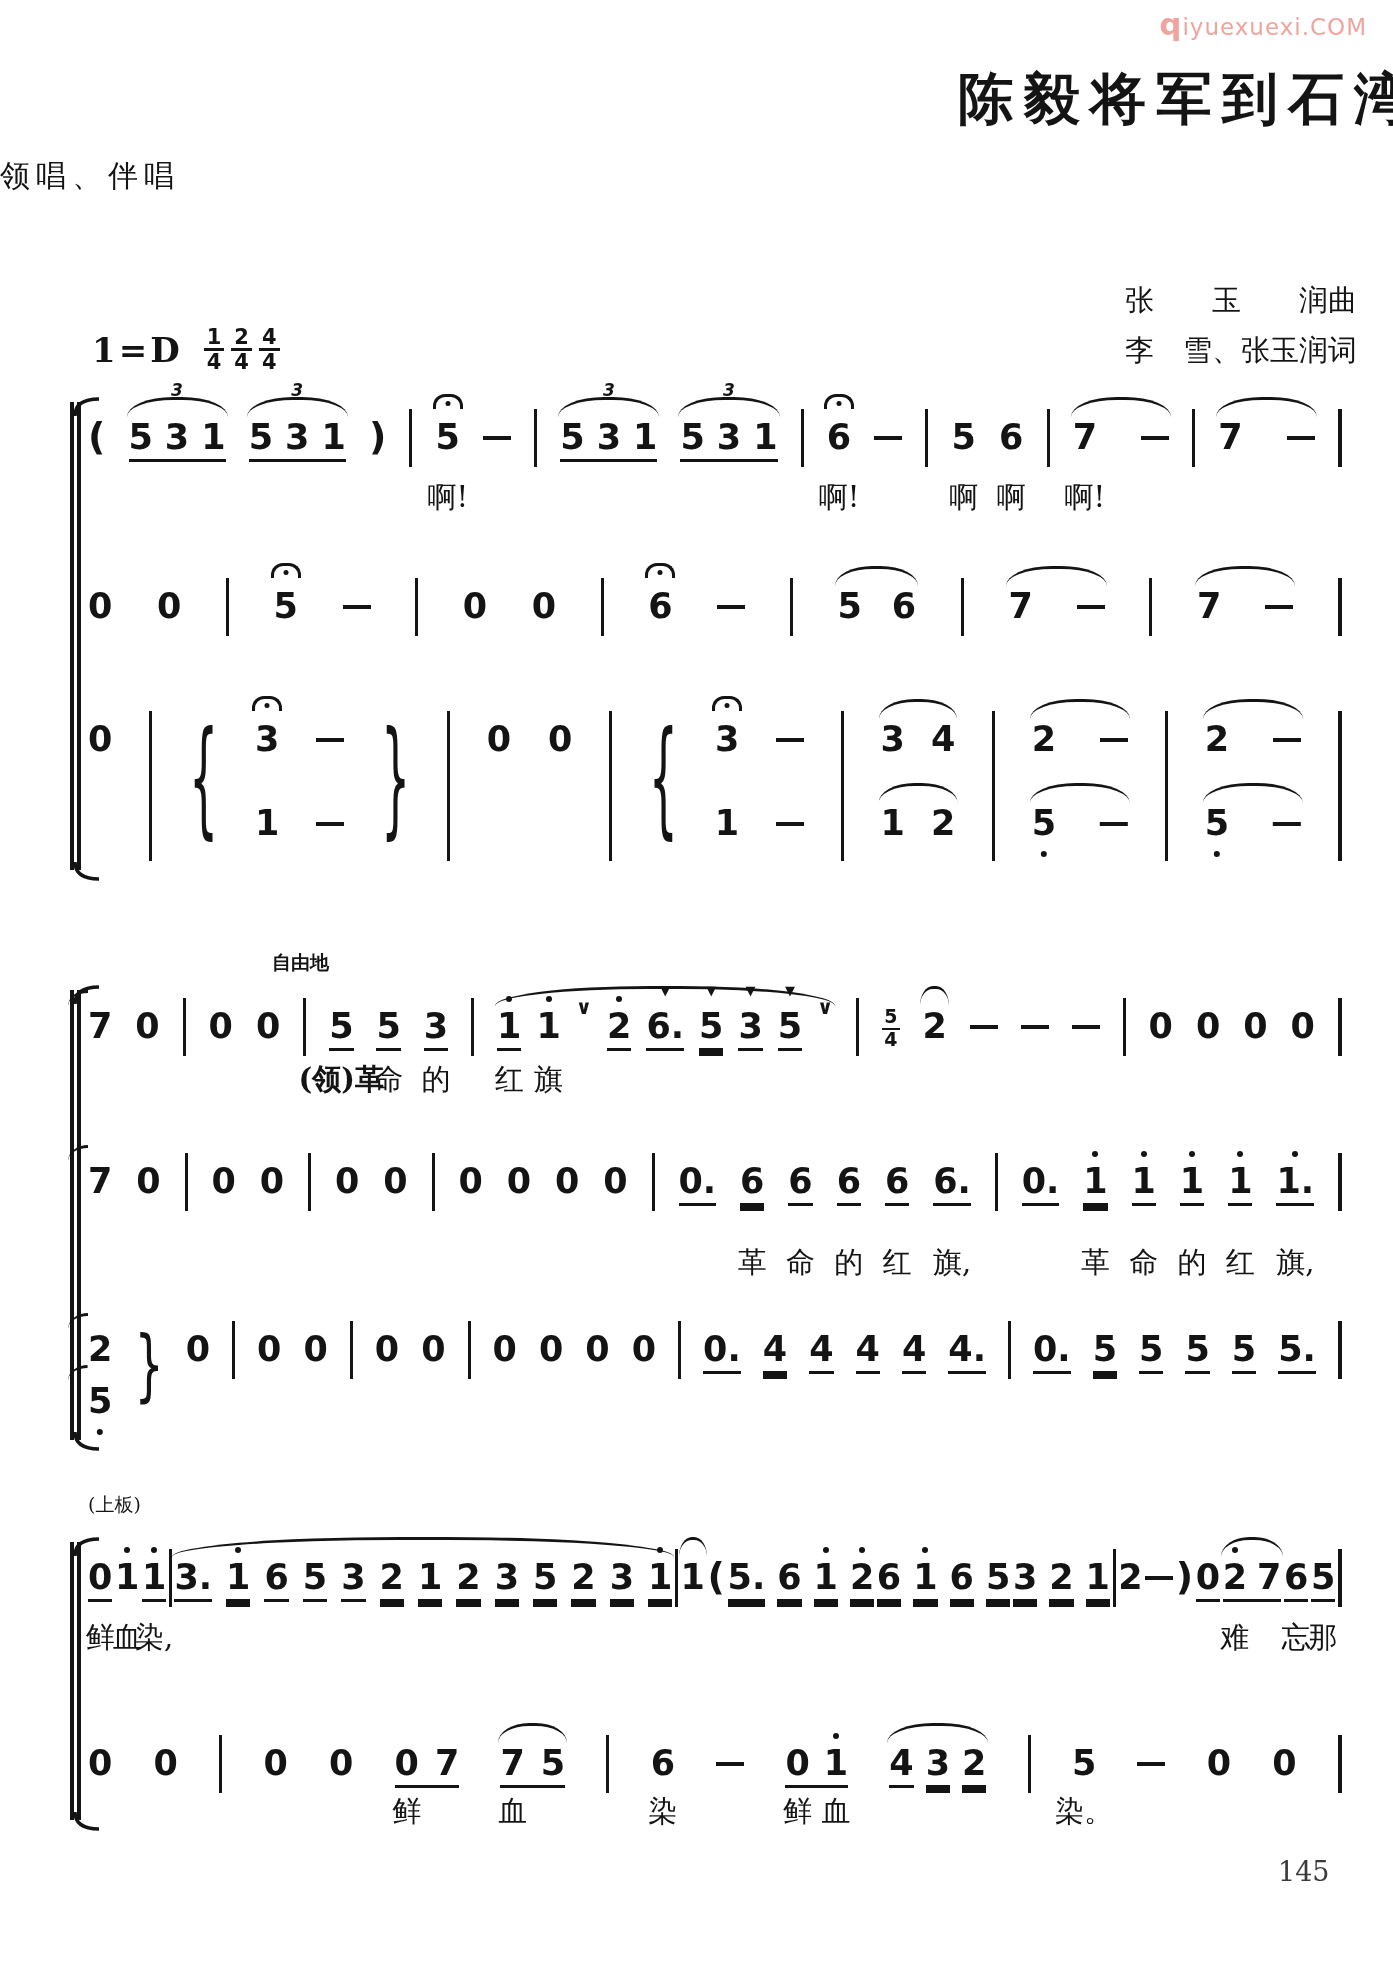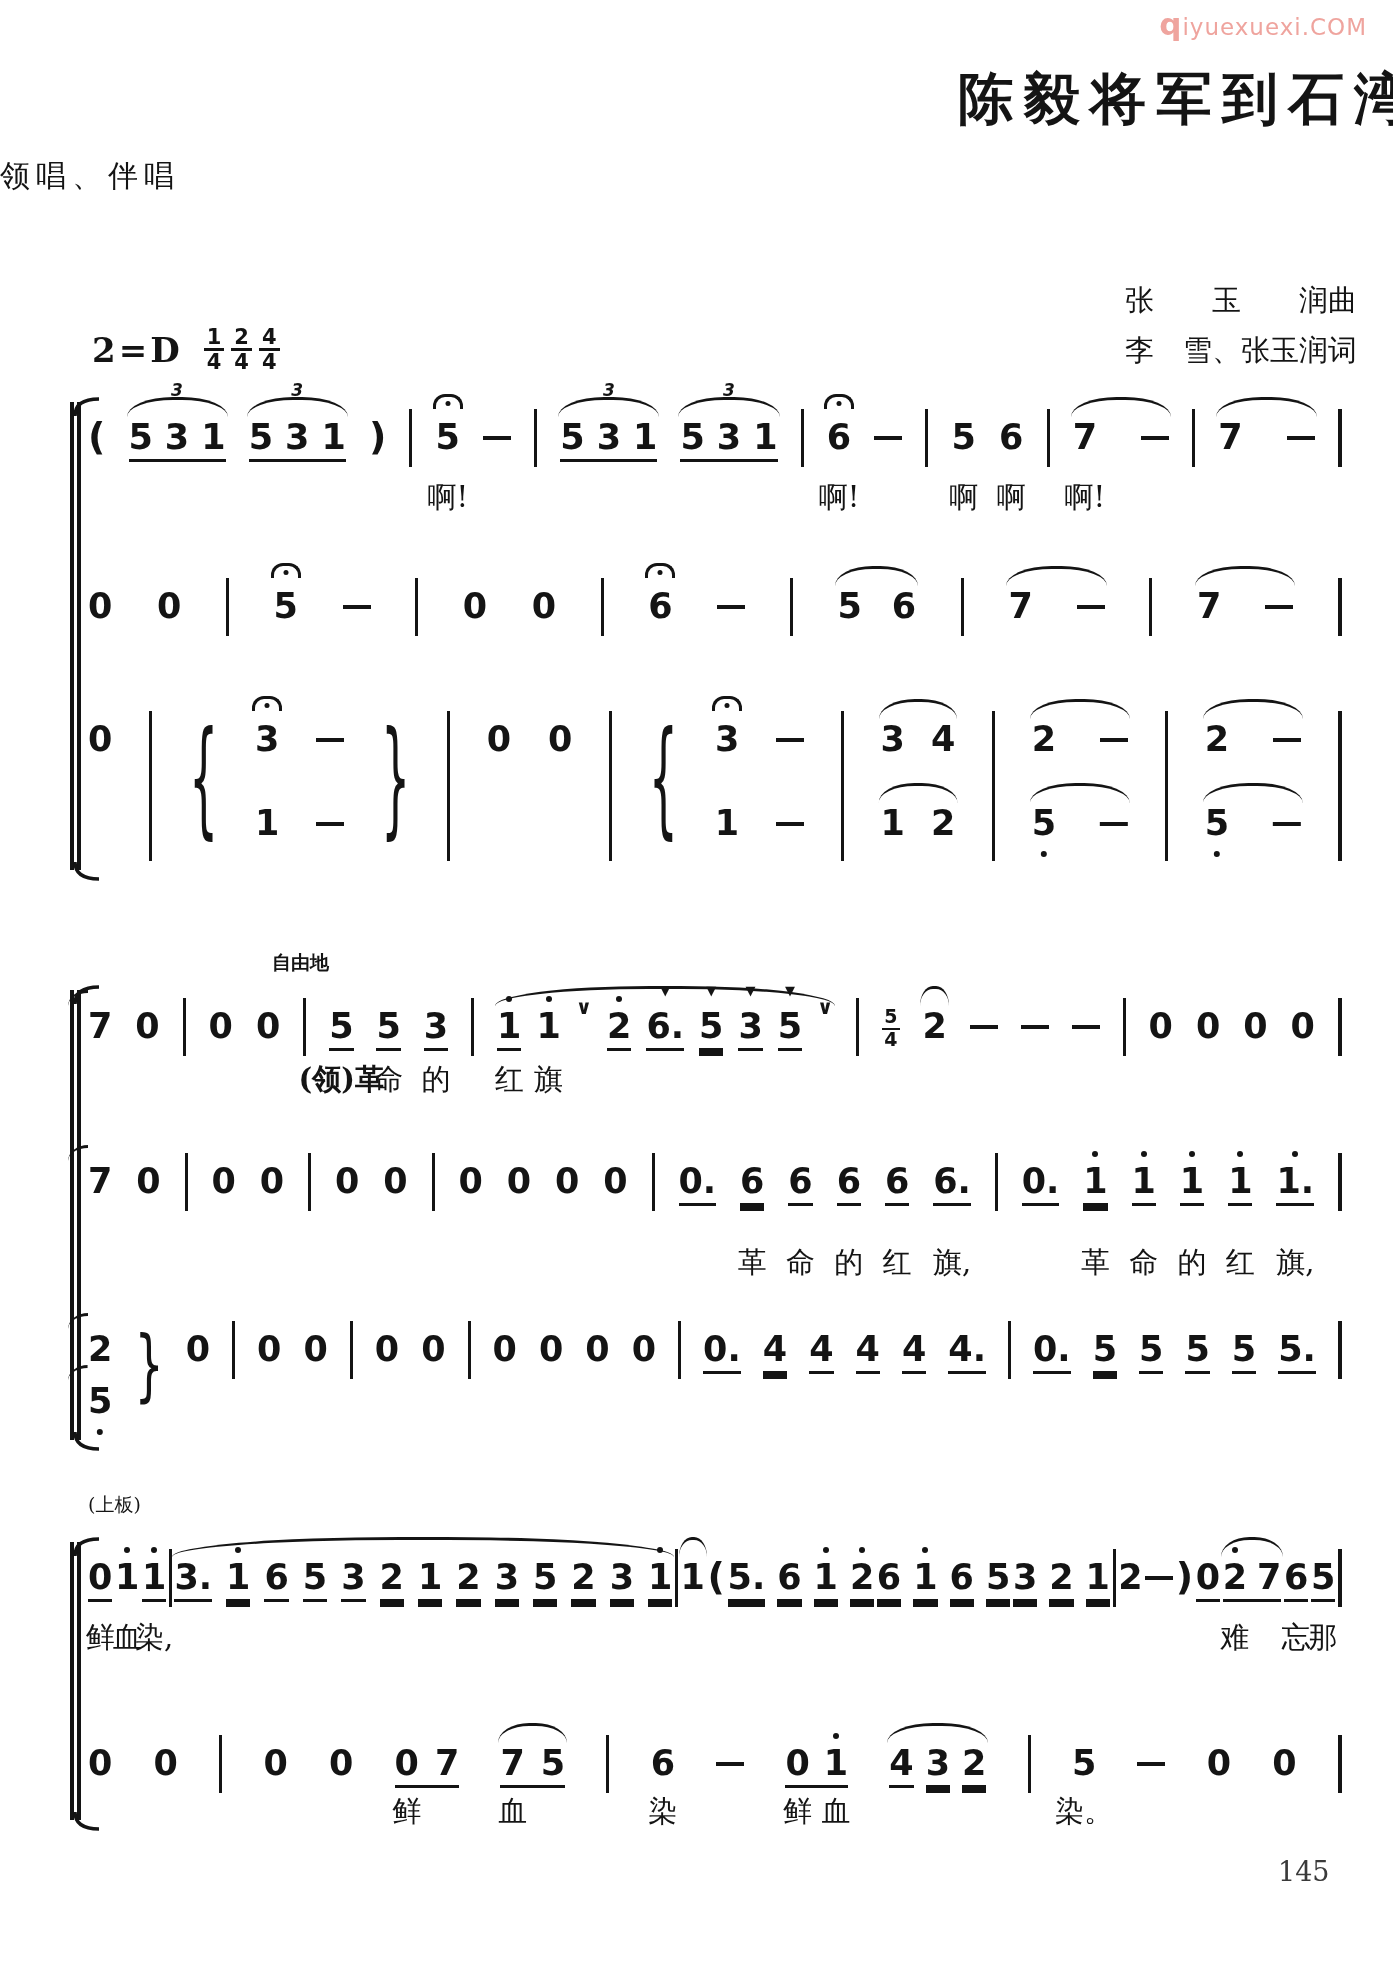--- a/index.html
+++ b/index.html
@@ -75,21 +75,21 @@
 </head>
 <body>
 
 <div id="page">
   <div id="watermark" style="color: rgb(239, 164, 158);">
     <span class="lead">q</span><span>iyuexuexi.</span><span>COM</span>
   </div>
   <div id="title" class="cjk">陈毅将军到石湾</div>
   <div id="subtitle" class="cjk">领唱、伴唱</div>
   <div id="keysig">
-    <span class="key cjk">2=D</span>
+    <span class="key cjk">1=D</span>
     <span id="meters">
         <span class="frac">
           <span class="ft">1</span>
           <span class="fb">4</span>
         </span>
         <span class="frac">
           <span class="ft">2</span>
           <span class="fb">4</span>
         </span>
         <span class="frac">

